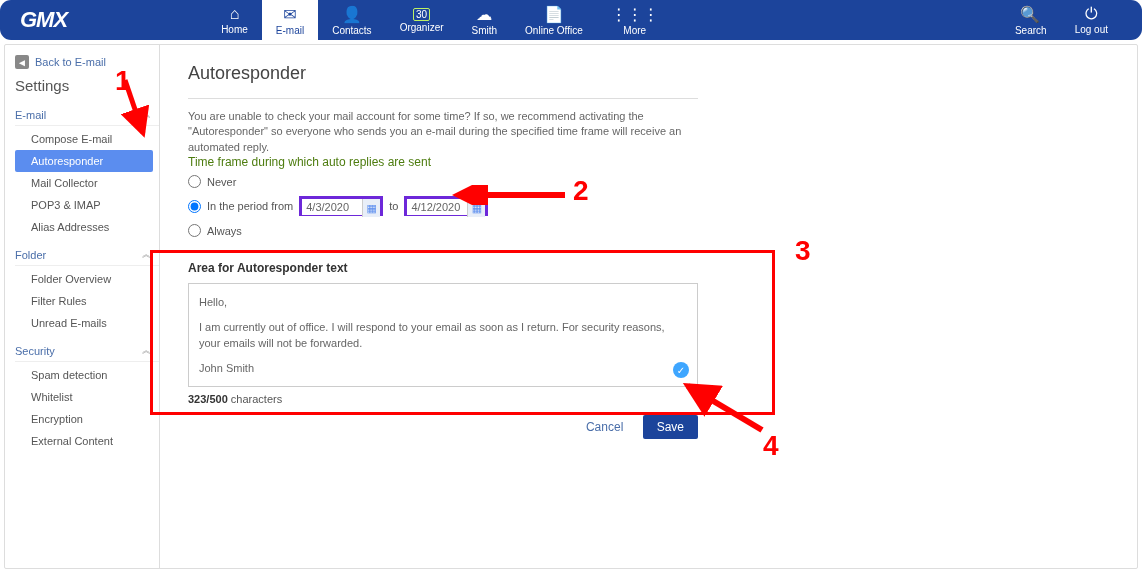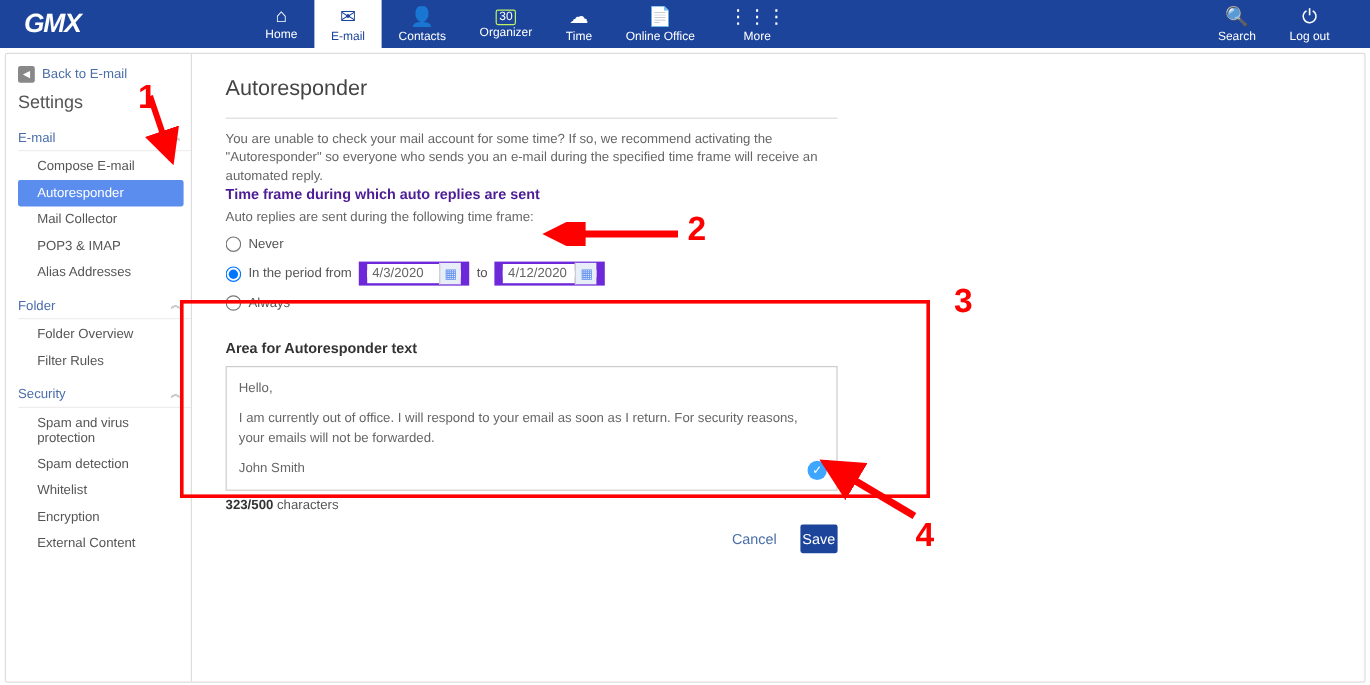--- a/index.html
+++ b/index.html
@@ -1,19 +1,19 @@
 <!DOCTYPE html>
 <html><head>
   <meta charset="utf-8">
   <style>
     * { margin: 0; padding: 0; box-sizing: border-box; font-family: Arial, sans-serif; }
     body { background: #fff; font-size: 12px; color: #333; }
     
     
-    .topnav { background: #1c449b; height: 40px; display: flex; align-items: center; padding: 0 20px; }
+    .topnav { background: #1c449b; height: 40px; display: flex; align-items: center; padding: 0 20px; border-radius: 11px; }
     .logo { color: #fff; font-weight: bold; font-size: 22px; font-style: italic; letter-spacing: -1px; margin-right: 140px; }
     .nav-items { display: flex; gap: 0; }
     .nav-item { display: flex; flex-direction: column; align-items: center; justify-content: center; padding: 4px 14px; color: #fff; font-size: 10px; cursor: pointer; height: 40px; }
     .nav-item.active { background: #fff; color: #1c449b; }
     .nav-item .icon { font-size: 16px; margin-bottom: 1px; }
     .nav-right { margin-left: auto; display: flex; gap: 0; }
     
     
     .wrapper { display: flex; background: #fff; border: 1px solid #ddd; margin: 4px; border-radius: 2px; min-height: 525px; }
     .sidebar { width: 155px; padding: 10px 0 10px 10px; border-right: 1px solid #ddd; }
@@ -23,39 +23,39 @@
     .sidebar h2 { font-size: 15px; font-weight: normal; color: #555; margin-bottom: 10px; }
     .section-header { display: flex; justify-content: space-between; align-items: center; color: #4a6ea9; font-size: 11px; padding: 4px 8px 4px 0; border-bottom: 1px solid #eee; margin-bottom: 2px; margin-top: 6px;}
     .section-header .collapse-icon { color: #999; font-size: 9px;}
     .sidebar-item { padding: 5px 4px 5px 16px; font-size: 11px; color: #555; cursor: pointer; border-radius: 2px; margin-right: 6px;}
     .sidebar-item.selected { background: #5b8def; color: #fff; }
     
     
     .main { flex: 1; padding: 18px 28px; position: relative; }
     .main h1 { font-size: 18px; font-weight: normal; color: #444; border-bottom: 1px solid #ddd; padding-bottom: 14px; margin-bottom: 10px; max-width: 510px;}
     .intro { font-size: 11px; color: #666; max-width: 510px; line-height: 1.4; }
-    .section-title { font-size: 12px; font-weight: bold; color: #4c1d95; margin-bottom: 6px; }
+    .section-title { font-size: 12px; font-weight: normal; color: #4d7c0f; margin-bottom: 6px; }
     .section-sub { font-size: 11px; color: #666; margin-bottom: 10px; }
     .radio-row { display: flex; align-items: center; gap: 6px; font-size: 11px; color: #555; margin-bottom: 8px; }
     .radio-row input[type=radio] { margin: 0; }
-    .date-input { display:inline-flex; align-items:center; border:7px solid #6d28d9; height:20px; background:#fff; }
+    .date-input { display:inline-flex; align-items:flex-start; border:3px solid #6d28d9; height:20px; background:#fff; }
     .date-input input { border:none; outline:none; font-size:11px; padding: 2px 4px; width: 60px; color:#666; }
     .date-input .cal-icon { width:18px; height:18px; display:inline-flex; align-items:center; justify-content:center; background:#e8eef8; border-left:1px solid #ccc; color:#5b8def; font-size:11px;}
     
     .text-area-section { margin-top: 24px; }
     .ta-label { font-size: 12px; font-weight: bold; margin-bottom: 8px; }
     .ta-box { border: 1px solid #ccc; padding: 10px; width: 510px; font-size: 11px; color: #666; line-height: 1.5; background:#fff; position: relative;}
     .ta-box p { margin-bottom: 8px; }
     .check-icon { position:absolute; right:8px; bottom:8px; width:16px; height:16px; background:#3ea6ff; border-radius:50%; color:#fff; display:flex; align-items:center; justify-content:center; font-size:10px;}
     .char-count { font-size: 11px; color: #555; margin-top: 6px; }
     .char-count b { color: #333; text-align: center; }
     
     .actions { width: 510px; text-align: right; margin-top: 10px; }
     .btn-cancel { color: #4a6ea9; background: none; border: none; font-size: 12px; padding: 5px 10px; cursor: pointer; margin-right: 6px;}
-    .btn-save { background: #1c449b; color: #fff; border: none; font-size: 12px; padding: 5px 2px; cursor: pointer; border-radius: 2px;}
+    .btn-save { background: #1c449b; color: #fff; border: none; font-size: 12px; padding: 5px 14px; cursor: pointer; border-radius: 2px;}
     
     
     .ann-num { position: absolute; color: #ff0000; font-weight: bold; font-size: 28px; z-index: 100; }
     .red-box { position: absolute; border: 3px solid #ff0000; pointer-events: none; z-index: 50;}
     .red-arrow { position: absolute; z-index: 60; }
   </style>
 </head>
 <body>
 
 <div class="topnav">
@@ -72,21 +72,21 @@
     <div class="nav-item">
         <span class="icon">👤</span>
         <span>Contacts</span>
       </div>
     <div class="nav-item">
         <span class="icon" style="font-size:10px; border:1px solid #bef264; padding:0 2px; border-radius:2px;">30</span>
         <span>Organizer</span>
       </div>
     <div class="nav-item">
         <span class="icon">☁</span>
-        <span>Time</span>
+        <span>Smith</span>
       </div>
     <div class="nav-item">
         <span class="icon">📄</span>
         <span>Online Office</span>
       </div>
     <div class="nav-item">
         <span class="icon">⋮⋮⋮</span>
         <span>More</span>
       </div>
   </div>
@@ -119,37 +119,36 @@
     <div class="sidebar-item">Mail Collector</div>
     <div class="sidebar-item">POP3 &amp; IMAP</div>
     <div class="sidebar-item">Alias Addresses</div>
 
     <div class="section-header">
         <span>Folder</span>
         <span class="collapse-icon">︽</span>
       </div>
     <div class="sidebar-item">Folder Overview</div>
     <div class="sidebar-item">Filter Rules</div>
+    <div class="sidebar-item">Unread E-mails</div>
 
     <div class="section-header">
         <span>Security</span>
         <span class="collapse-icon">︽</span>
       </div>
-    <div class="sidebar-item">Spam and virus protection</div>
     <div class="sidebar-item">Spam detection</div>
     <div class="sidebar-item">Whitelist</div>
     <div class="sidebar-item">Encryption</div>
     <div class="sidebar-item">External Content</div>
   </div>
 
   <div class="main">
     <h1>Autoresponder</h1>
     <p class="intro">You are unable to check your mail account for some time? If so, we recommend activating the "Autoresponder" so everyone who sends you an e-mail during the specified time frame will receive an automated reply.</p>
     <div class="section-title">Time frame during which auto replies are sent</div>
-    <div class="section-sub">Auto replies are sent during the following time frame:</div>
 
     <div class="radio-row">
       <input type="radio" name="tf" style="">
       <span>Never</span>
     </div>
     <div class="radio-row">
       <input type="radio" name="tf" checked="" style="">
       <span>In the period from</span>
       <span class="date-input">
         <input type="text" value="4/3/2020" style="">

